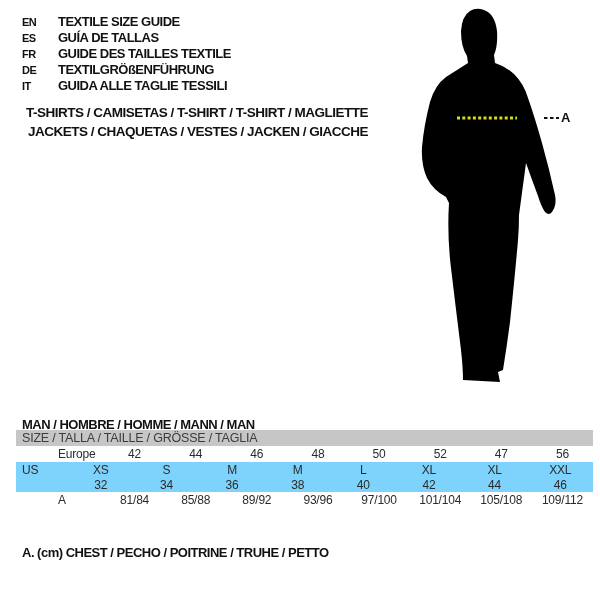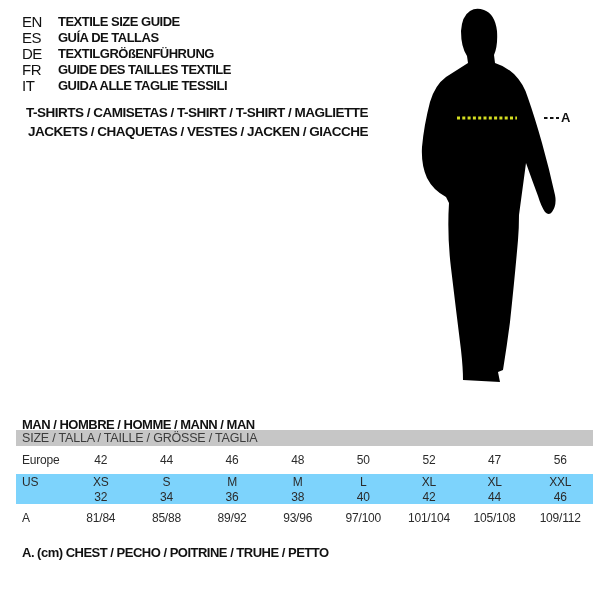--- a/index.html
+++ b/index.html
@@ -2,39 +2,39 @@
 <html><head>
 <meta charset="utf-8">
 <style>
   html,body{margin:0;padding:0;background:#fff;}
   #page{position:relative;width:600px;height:600px;background:#ffffff;overflow:hidden;
         font-family:"Liberation Sans","DejaVu Sans",sans-serif;color:#111;}
 
   
   .lang-list{position:absolute;left:22px;top:14px;}
   .lang-row{display:flex;height:16px;line-height:16px;}
-  .lang-code{width:36px;font-size:15px;font-weight:normal;letter-spacing:-0.5px;}
+  .lang-code{width:36px;font-size:11px;font-weight:bold;letter-spacing:-0.5px;}
   .lang-label{font-size:13px;font-weight:bold;letter-spacing:-0.5px;white-space:nowrap;}
 
   
   .categories{position:absolute;left:26px;top:103px;text-align:right;}
   .cat-line{font-size:13.5px;font-weight:bold;letter-spacing:-0.5px;line-height:19px;white-space:nowrap;}
 
   
   .figure-wrap{position:absolute;left:415px;top:0;width:165px;height:395px;}
   .measure-label{position:absolute;left:561px;top:110px;font-size:13px;font-weight:bold;letter-spacing:-0.3px;}
 
   
   .section-title{position:absolute;left:22px;top:417px;font-size:13px;font-weight:bold;letter-spacing:-0.5px;}
 
   
   .size-table{position:absolute;left:16px;top:430px;width:577px;font-size:12px;letter-spacing:-0.2px;color:#2b2b2b;}
   .t-header{height:16px;line-height:16px;background:#c6c6c6;color:#3c3c3c;padding-left:6px;font-size:12.5px;}
   .t-row{display:flex;align-items:center;}
-  .t-row.h16{height:28px;}
+  .t-row.h16{height:16px;margin-left:36px;}
   .t-row.h15{height:15px;}
   .t-row.alt{background:#7dd3fc;}
   .t-label{width:52px;padding-left:6px;box-sizing:border-box;}
   .t-cell{flex:1;text-align:center;}
 
   
   .footnote{position:absolute;left:22px;top:545px;font-size:13px;font-weight:bold;letter-spacing:-0.5px;}
 </style>
 </head>
 <body>
@@ -44,26 +44,26 @@
   <div class="lang-list">
     <div class="lang-row">
       <span class="lang-code">EN</span>
       <span class="lang-label">TEXTILE SIZE GUIDE</span>
     </div>
     <div class="lang-row">
       <span class="lang-code">ES</span>
       <span class="lang-label">GUÍA DE TALLAS</span>
     </div>
     <div class="lang-row">
+      <span class="lang-code">FR</span>
+      <span class="lang-label">GUIDE DES TAILLES TEXTILE</span>
+    </div>
+    <div class="lang-row">
       <span class="lang-code">DE</span>
       <span class="lang-label">TEXTILGRÖßENFÜHRUNG</span>
-    </div>
-    <div class="lang-row">
-      <span class="lang-code">FR</span>
-      <span class="lang-label">GUIDE DES TAILLES TEXTILE</span>
     </div>
     <div class="lang-row">
       <span class="lang-code">IT</span>
       <span class="lang-label">GUIDA ALLE TAGLIE TESSILI</span>
     </div>
   </div>
 
   <div class="categories">
     <div class="cat-line">T-SHIRTS / CAMISETAS / T-SHIRT / T-SHIRT / MAGLIETTE</div>
     <div class="cat-line">JACKETS / CHAQUETAS / VESTES / JACKEN / GIACCHE</div>

